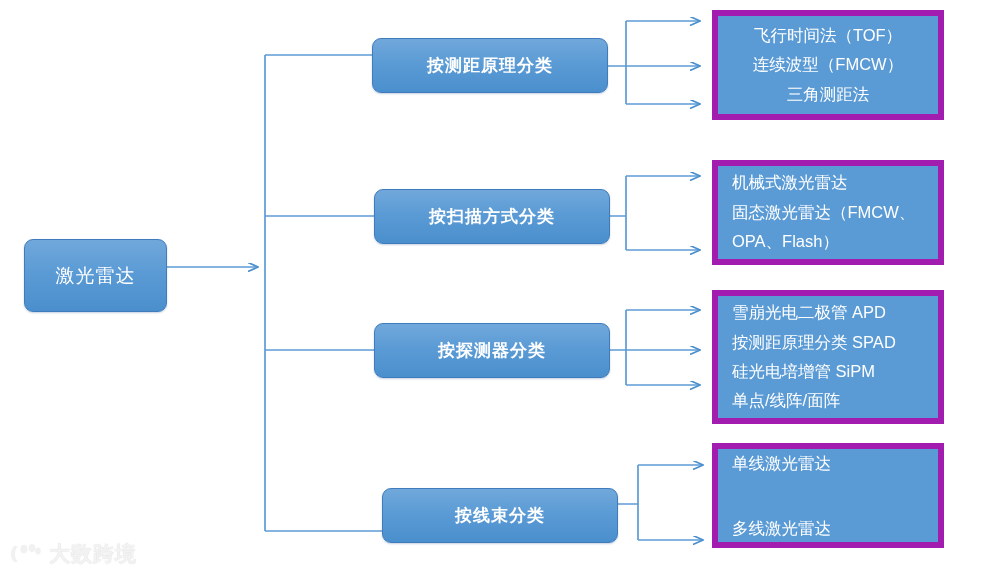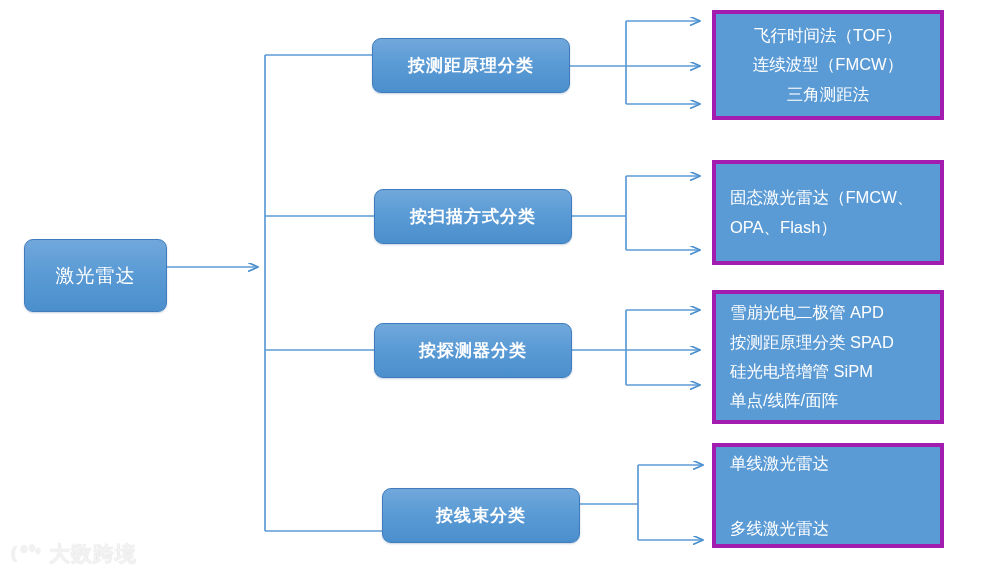--- a/index.html
+++ b/index.html
@@ -43,35 +43,35 @@
     letter-spacing: 1px;
   }
   .node-root {
     left: 24px;
     top: 239px;
     width: 143px;
     height: 73px;
     font-size: 19px;
   }
   .node-branch {
-    width: 198px;
+    width: 236px;
     height: 55px;
     font-size: 17px;
     font-weight: bold;
   }
   #node-b1 { left: 372px; top: 38px; }
   #node-b2 { left: 374px; top: 189px; }
   #node-b3 { left: 374px; top: 323px; text-align: center; }
   #node-b4 { left: 382px; top: 488px; }
 
   
   .leafbox {
     position: absolute;
     box-sizing: border-box;
-    border: 4px solid #a21caf;
+    border: 6px solid #a21caf;
     background: #5b9bd5;
     color: #ffffff;
     padding: 10px 14px;
     display: flex;
     flex-direction: column;
     justify-content: center;
   }
   .leafbox .line {
     font-size: 16.5px;
     line-height: 1.78;
@@ -173,20 +173,21 @@
     <span>按线束分类</span>
   </div>
 
   <div class="leafbox center" id="leaf-1">
     <div class="line">飞行时间法（TOF）</div>
     <div class="line">连续波型（FMCW）</div>
     <div class="line">三角测距法</div>
   </div>
 
   <div class="leafbox left wrap" id="leaf-2">
+    <div class="line">机械式激光雷达</div>
     <div class="line">固态激光雷达（FMCW、OPA、Flash）</div>
   </div>
 
   <div class="leafbox left" id="leaf-3">
     <div class="line">雪崩光电二极管 APD</div>
     <div class="line">按测距原理分类 SPAD</div>
     <div class="line">硅光电培增管 SiPM</div>
     <div class="line">单点/线阵/面阵</div>
   </div>
 

